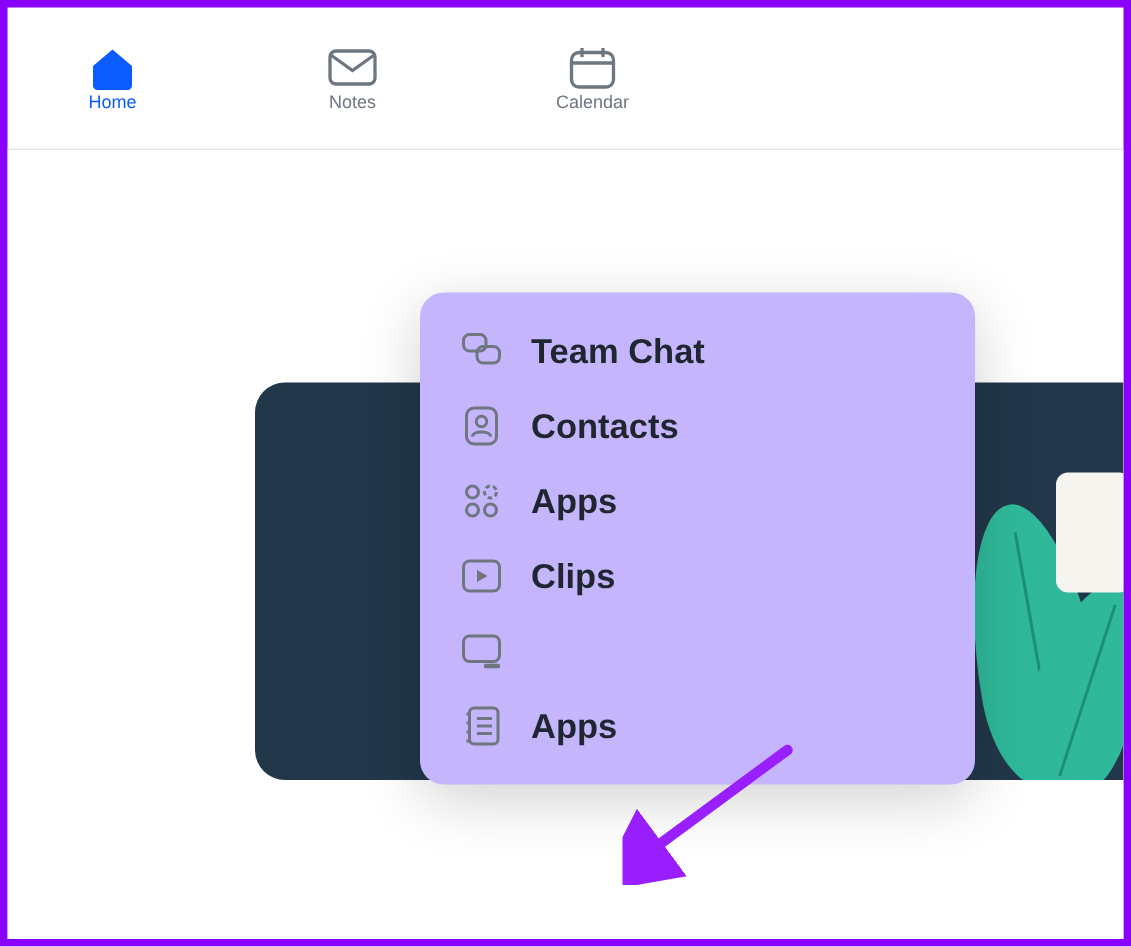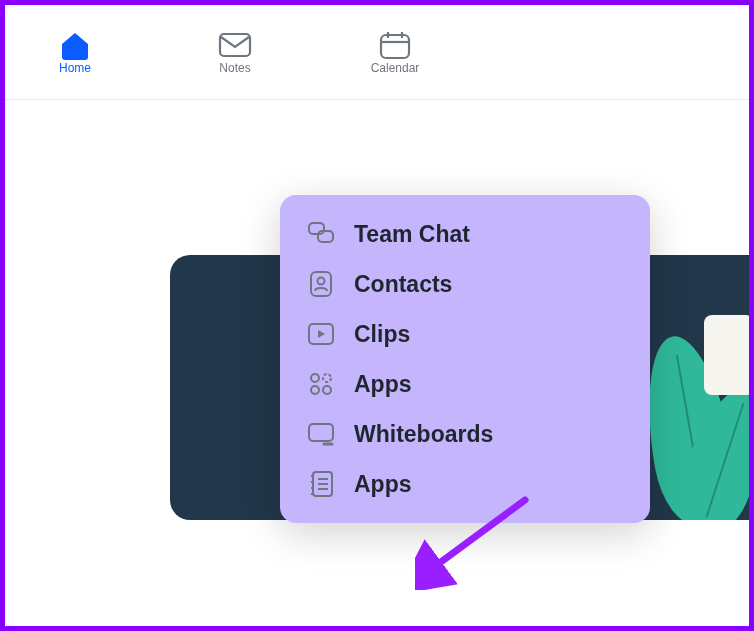--- a/index.html
+++ b/index.html
@@ -186,48 +186,47 @@
             <rect x="3" y="2" width="20" height="24" rx="5"></rect>
             <circle cx="13" cy="11" r="3.5"></circle>
             <path d="M7 21 C7 17 19 17 19 21"></path>
           </svg>
         </div>
         <span>Contacts</span>
       </div>
 
       <div class="menu-item">
         <div class="mi-icon">
-          <svg width="28" height="24" viewBox="0 0 28 24">
-            <rect x="2" y="2" width="24" height="20" rx="4"></rect>
-            <path d="M11 8 L18 12 L11 16 Z" fill="#6e7680" stroke="none"></path>
-          </svg>
-        </div>
-        <span>Clips</span>
-      </div>
-
-      <div class="menu-item">
-        <div class="mi-icon">
           <svg width="26" height="26" viewBox="0 0 26 26">
             <circle cx="7" cy="7" r="4"></circle>
             <circle cx="19" cy="7" r="4" stroke-dasharray="3 2"></circle>
             <circle cx="7" cy="19" r="4"></circle>
             <circle cx="19" cy="19" r="4"></circle>
           </svg>
         </div>
         <span>Apps</span>
       </div>
 
       <div class="menu-item">
         <div class="mi-icon">
           <svg width="28" height="24" viewBox="0 0 28 24">
+            <rect x="2" y="2" width="24" height="20" rx="4"></rect>
+            <path d="M11 8 L18 12 L11 16 Z" fill="#6e7680" stroke="none"></path>
+          </svg>
+        </div>
+        <span>Clips</span>
+      </div>
+
+      <div class="menu-item">
+        <div class="mi-icon">
+          <svg width="28" height="24" viewBox="0 0 28 24">
             <rect x="2" y="2" width="24" height="17" rx="4"></rect>
             <line x1="17" y1="22" x2="25" y2="22" stroke-width="3" stroke-linecap="round"></line>
           </svg>
         </div>
-        <span>Whiteboards</span>
       </div>
 
       <div class="menu-item">
         <div class="mi-icon">
           <svg width="26" height="28" viewBox="0 0 26 28">
             <rect x="5" y="2" width="19" height="24" rx="3"></rect>
             <line x1="10" y1="9" x2="20" y2="9"></line>
             <line x1="10" y1="14" x2="20" y2="14"></line>
             <line x1="10" y1="19" x2="20" y2="19"></line>
             <line x1="3" y1="6" x2="6" y2="6"></line>

